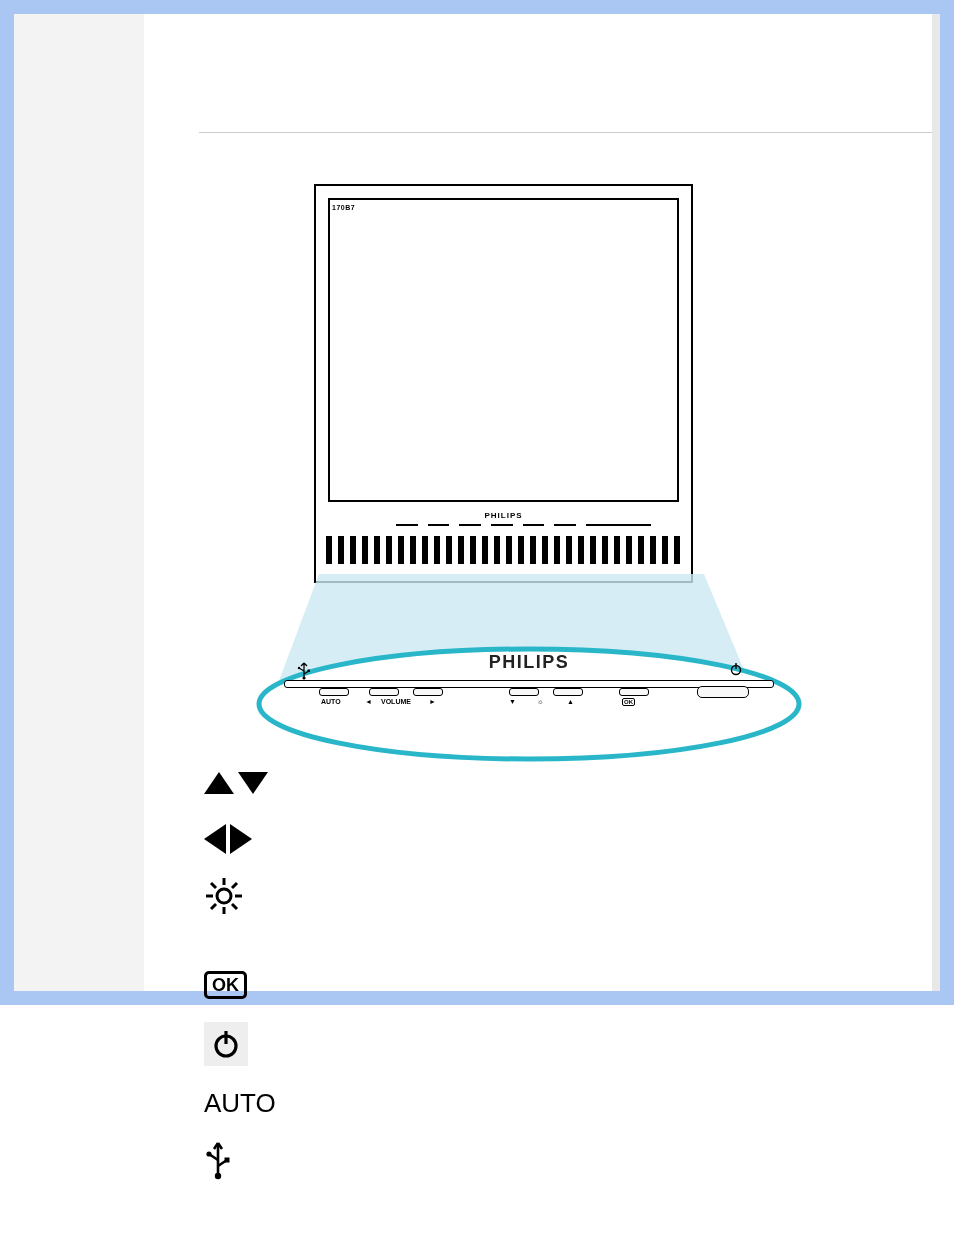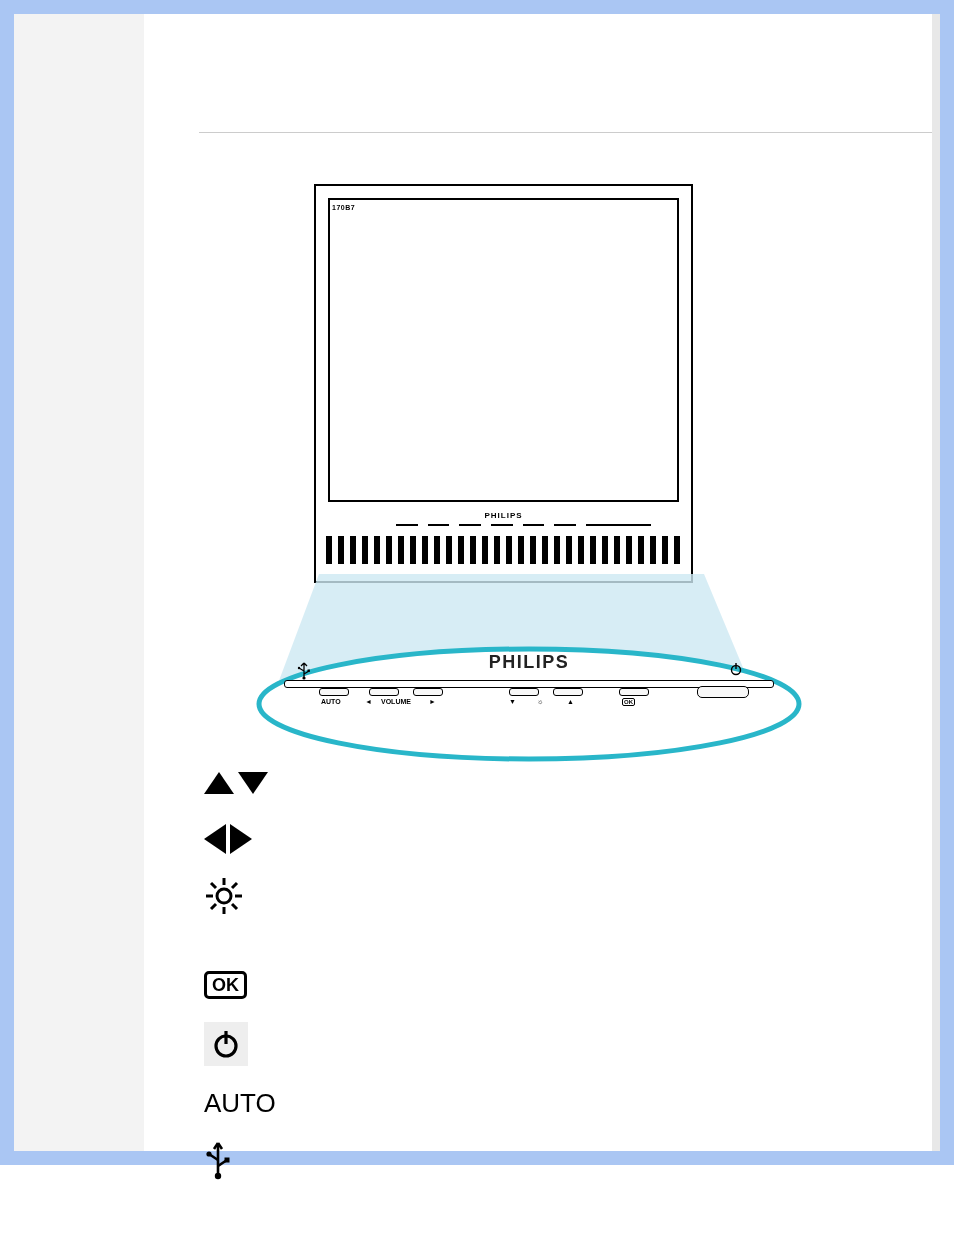--- a/index.html
+++ b/index.html
@@ -6,21 +6,21 @@
     margin: 0;
     padding: 0;
     width: 954px;
     height: 1235px;
     background: #fff;
     font-family: Arial, Helvetica, sans-serif;
   }
   .outer-frame {
     box-sizing: border-box;
     width: 954px;
-    height: 1165px;
+    height: 1005px;
     border: 14px solid #AAC6F3;
     position: relative;
     background: #fff;
   }
   .left-gutter {
     position: absolute;
     left: 0;
     top: 0;
     width: 130px;
     height: 100%;

